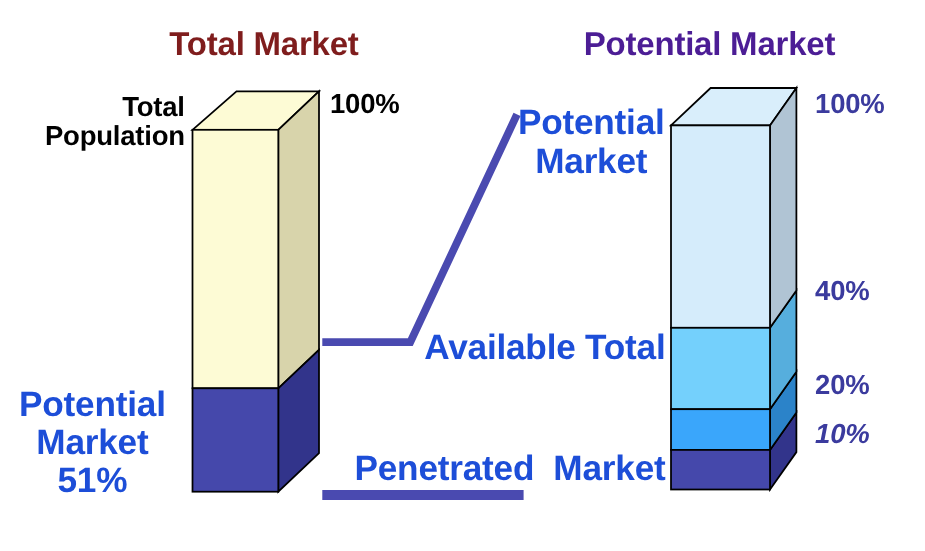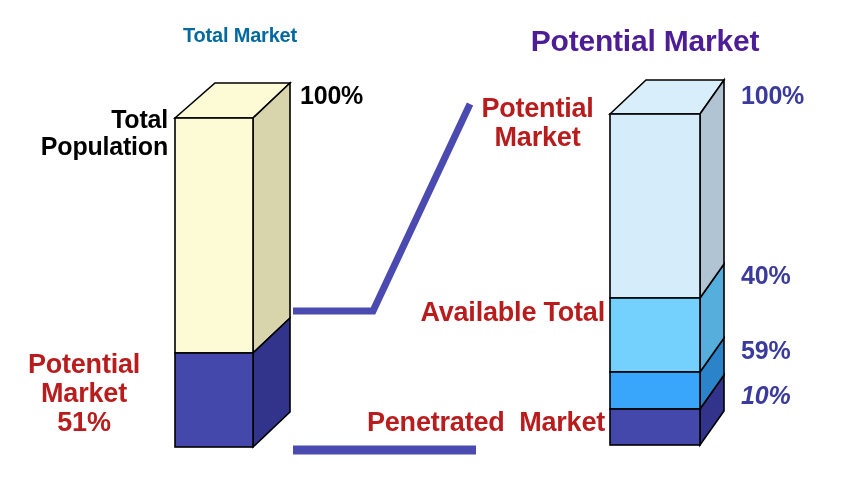--- a/index.html
+++ b/index.html
@@ -25,37 +25,36 @@
     height: 501px;
   }
   .lbl {
     position: absolute;
     font-weight: bold;
     line-height: 1.08;
     white-space: pre;
     letter-spacing: -0.2px;
   }
   .title-black {
-    color: #0369a1;
-    font-size: 20px;
+    color: #7f1d1d;
+    font-size: 30px;
     text-align: center;
   }
   .title-blue {
     color: #4c1d95;
     font-size: 30px;
     text-align: center;
   }
   .blue-text {
-    color: #b91c1c;
-    font-size: 27px;
+    color: #1d4ed8;
+    font-size: 32px;
   }
   .black-text {
     color: #000000;
     font-size: 25px;
-    margin-top: 22px;
   }
   .pct-blue {
     color: #3b3b9e;
     font-size: 25px;
   }
   .pct-black {
     color: #000000;
     font-size: 25px;
   }
   .ta-right { text-align: right; }
@@ -109,23 +108,23 @@
   <div class="lbl pct-black ta-left" style="left:300px; top:82px; width:110px;">100%</div>
 
   <div class="lbl blue-text ta-center" style="left:0px; top:350px; width:168px;"><span>Potential</span><br><span>Market</span><br><span>51%</span></div>
 
   <div class="lbl title-blue ta-center" style="left:500px; top:25px; width:290px;">Potential Market</div>
 
   <div class="lbl blue-text ta-center" style="left:465px; top:94px; width:145px;"><span>Potential</span><br><span>Market</span></div>
 
   <div class="lbl pct-blue ta-left" style="left:741px; top:82px; width:100px;">100%</div>
 
-  <div class="lbl pct-blue ta-left" style="left:741px; top:262px; width:100px;">40%</div>
+  <div class="lbl pct-blue ta-left" style="left:741px; top:252px; width:100px;">40%</div>
 
-  <div class="lbl pct-blue ta-left" style="left:741px; top:337px; width:100px;">59%</div>
+  <div class="lbl pct-blue ta-left" style="left:741px; top:337px; width:100px;">20%</div>
 
   <div class="lbl pct-blue ta-left" style="left:741px; top:382px; width:100px;font-style:italic;">10%</div>
 
   <div class="lbl blue-text ta-right" style="left:330px; top:298px; width:275px;">Available Total</div>
 
 
   <div class="lbl blue-text ta-right" style="left:300px; top:408px; width:305px;">Penetrated  Market</div>
 
 </div>
 

